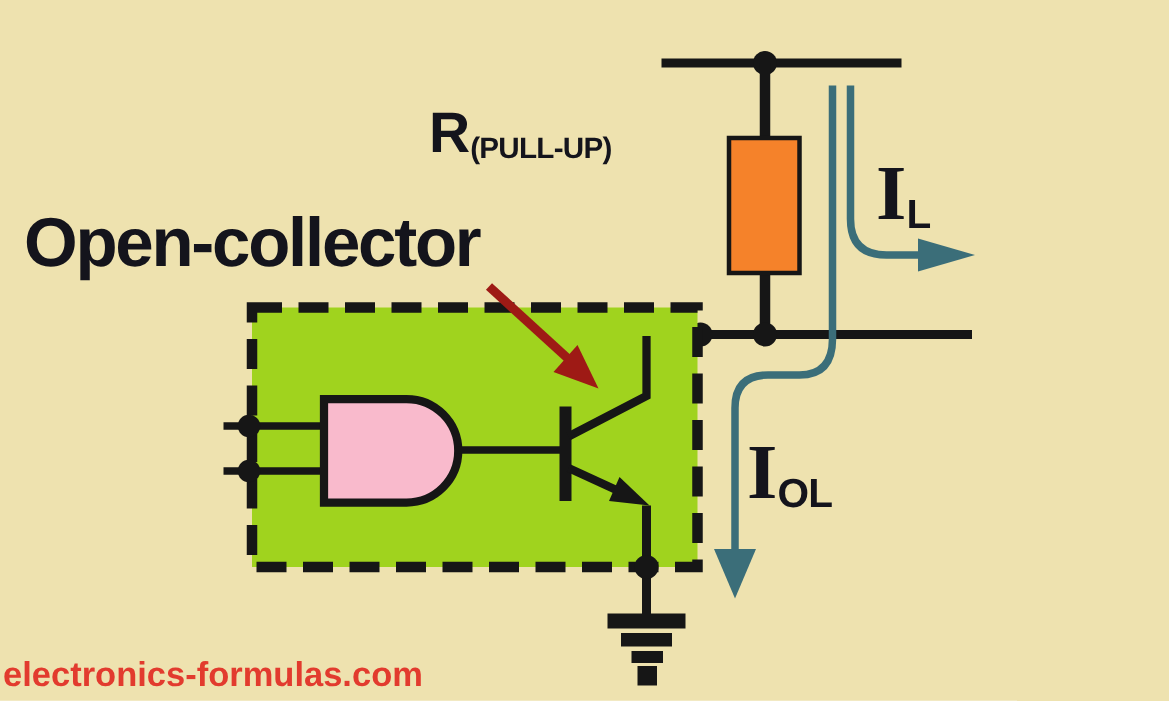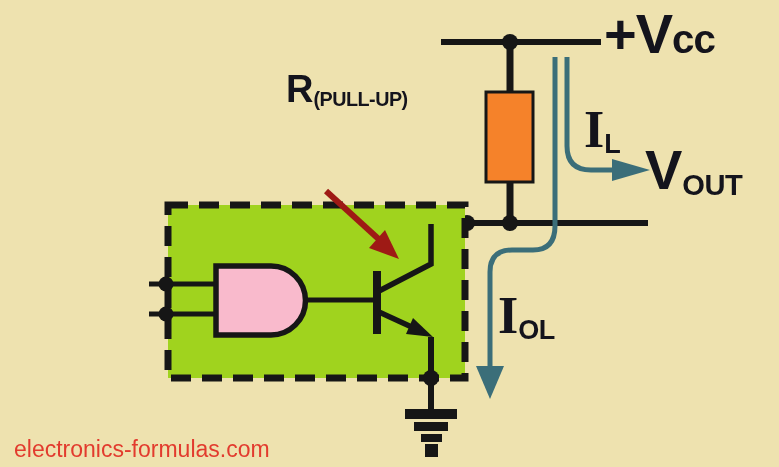--- a/index.html
+++ b/index.html
@@ -12,22 +12,22 @@
   .canvas svg{position:absolute;left:0;top:0}
   .label{
     position:absolute;color:var(--ink,#14141c);
     font-weight:bold;white-space:nowrap;line-height:1;
   }
   .sub{font-size:0.52em;vertical-align:-0.22em;letter-spacing:-0.5px}
   .serif{font-family:"Liberation Serif",serif}
   .smallcaps{font-size:0.72em}
   .watermark{
     position:absolute;left:2px;top:438px;
-    font-size:23px;font-weight:normal;
-    color:var(--wm,#e23b2e);line-height:1;white-space:nowrap;margin-left:12px;
+    font-size:23px;font-weight:bold;
+    color:var(--wm,#e23b2e);line-height:1;white-space:nowrap;
   }
 </style>
 </head>
 <body>
 
 <div class="canvas">
 
   <svg width="779" height="467" viewBox="0 0 779 467">
 
     <g stroke="#161616">
@@ -83,36 +83,33 @@
       <path d="M555,57 V226 Q555,250 533,250 H512 Q490,250 490,272 V368" fill="none" stroke-width="5" stroke="#3b6e79"></path>
       <polygon points="490,399 476,366 504,366" fill="#3b6e79"></polygon>
     </g>
 
     <g>
       <line x1="326" y1="191" x2="383" y2="243" stroke-width="6" stroke="#9e1a15"></line>
       <polygon points="399,259 369,248 385,230" fill="#9e1a15"></polygon>
     </g>
   </svg>
 
+  <div class="label" style="left:16px;top:138px;font-size:46px;letter-spacing:-1.5px">
+    <span>Open-collector</span>
+  </div>
 
   <div class="label" style="left:286px;top:70px;font-size:38px">
     <span>R</span><span class="sub">(PULL-UP)</span>
   </div>
 
-  <div class="label" style="left:604px;top:6px;font-size:56px;letter-spacing:-1px">
-    <span>+V</span><span class="smallcaps">cc</span>
-  </div>
 
   <div class="label serif" style="left:584px;top:104px;font-size:52px">
     <span>I</span><span class="sub" style="font-family:'Liberation Sans',sans-serif">L</span>
   </div>
 
-  <div class="label" style="left:645px;top:142px;font-size:56px">
-    <span>V</span><span class="sub">OUT</span>
-  </div>
 
   <div class="label serif" style="left:498px;top:290px;font-size:52px">
     <span>I</span><span class="sub" style="font-family:Liberation Sans, sans-serif">OL</span>
   </div>
 
   <div class="watermark">electronics-formulas.com</div>
 
 </div>
 
 </body></html>

